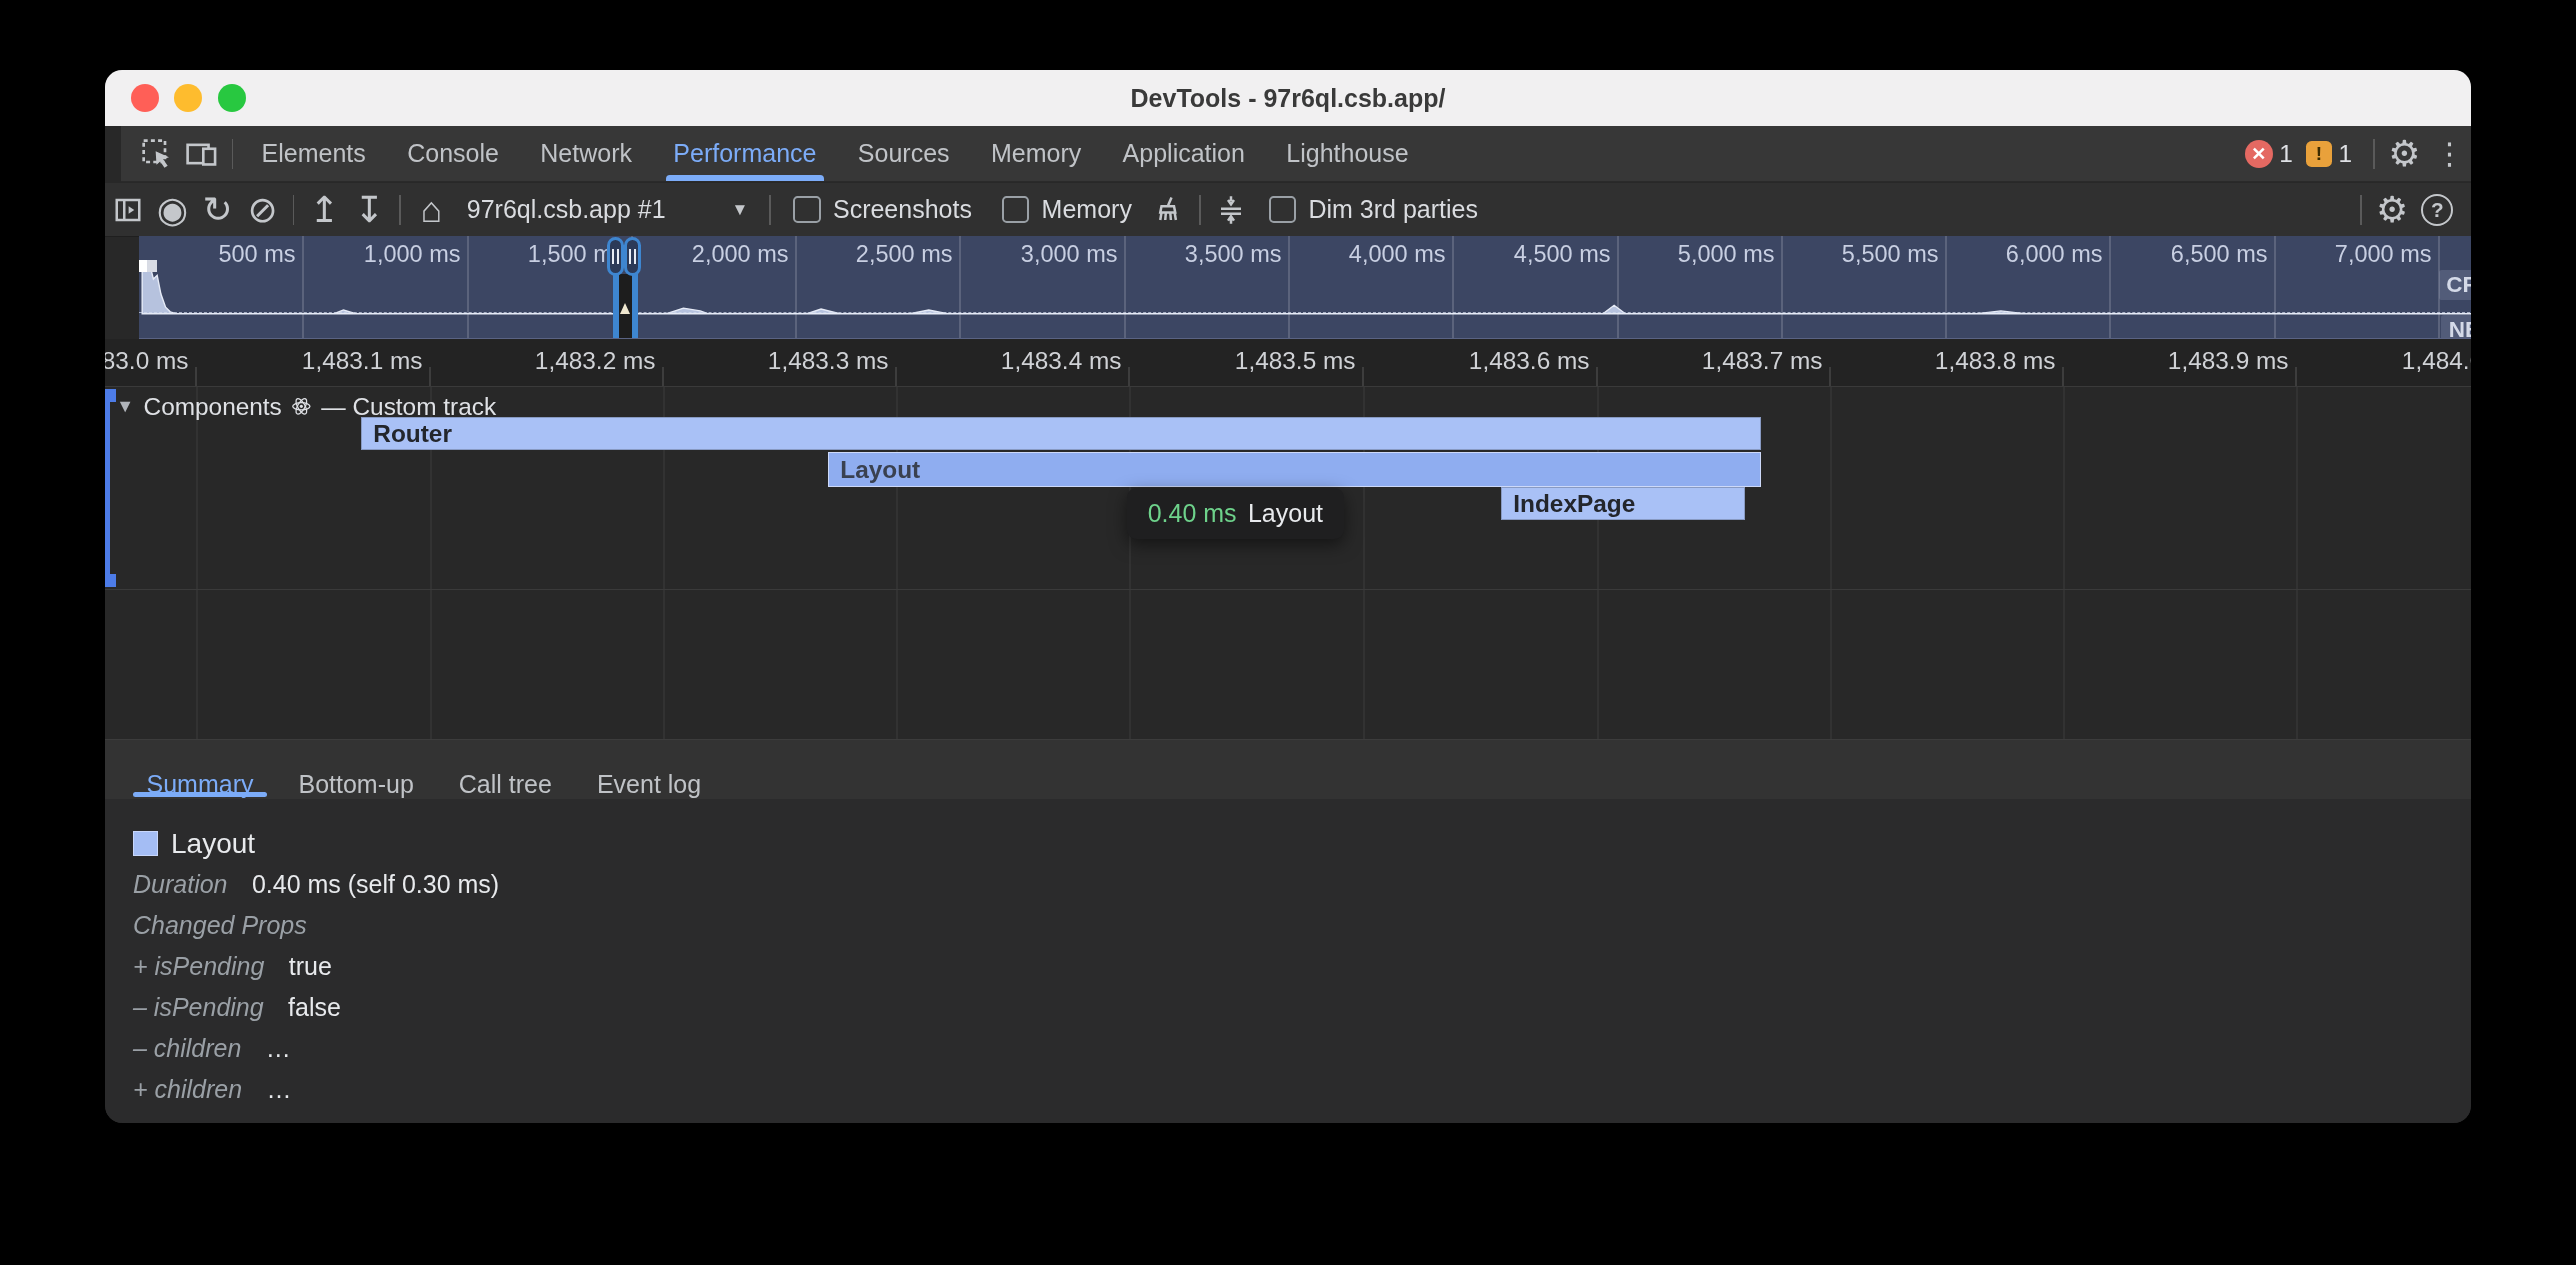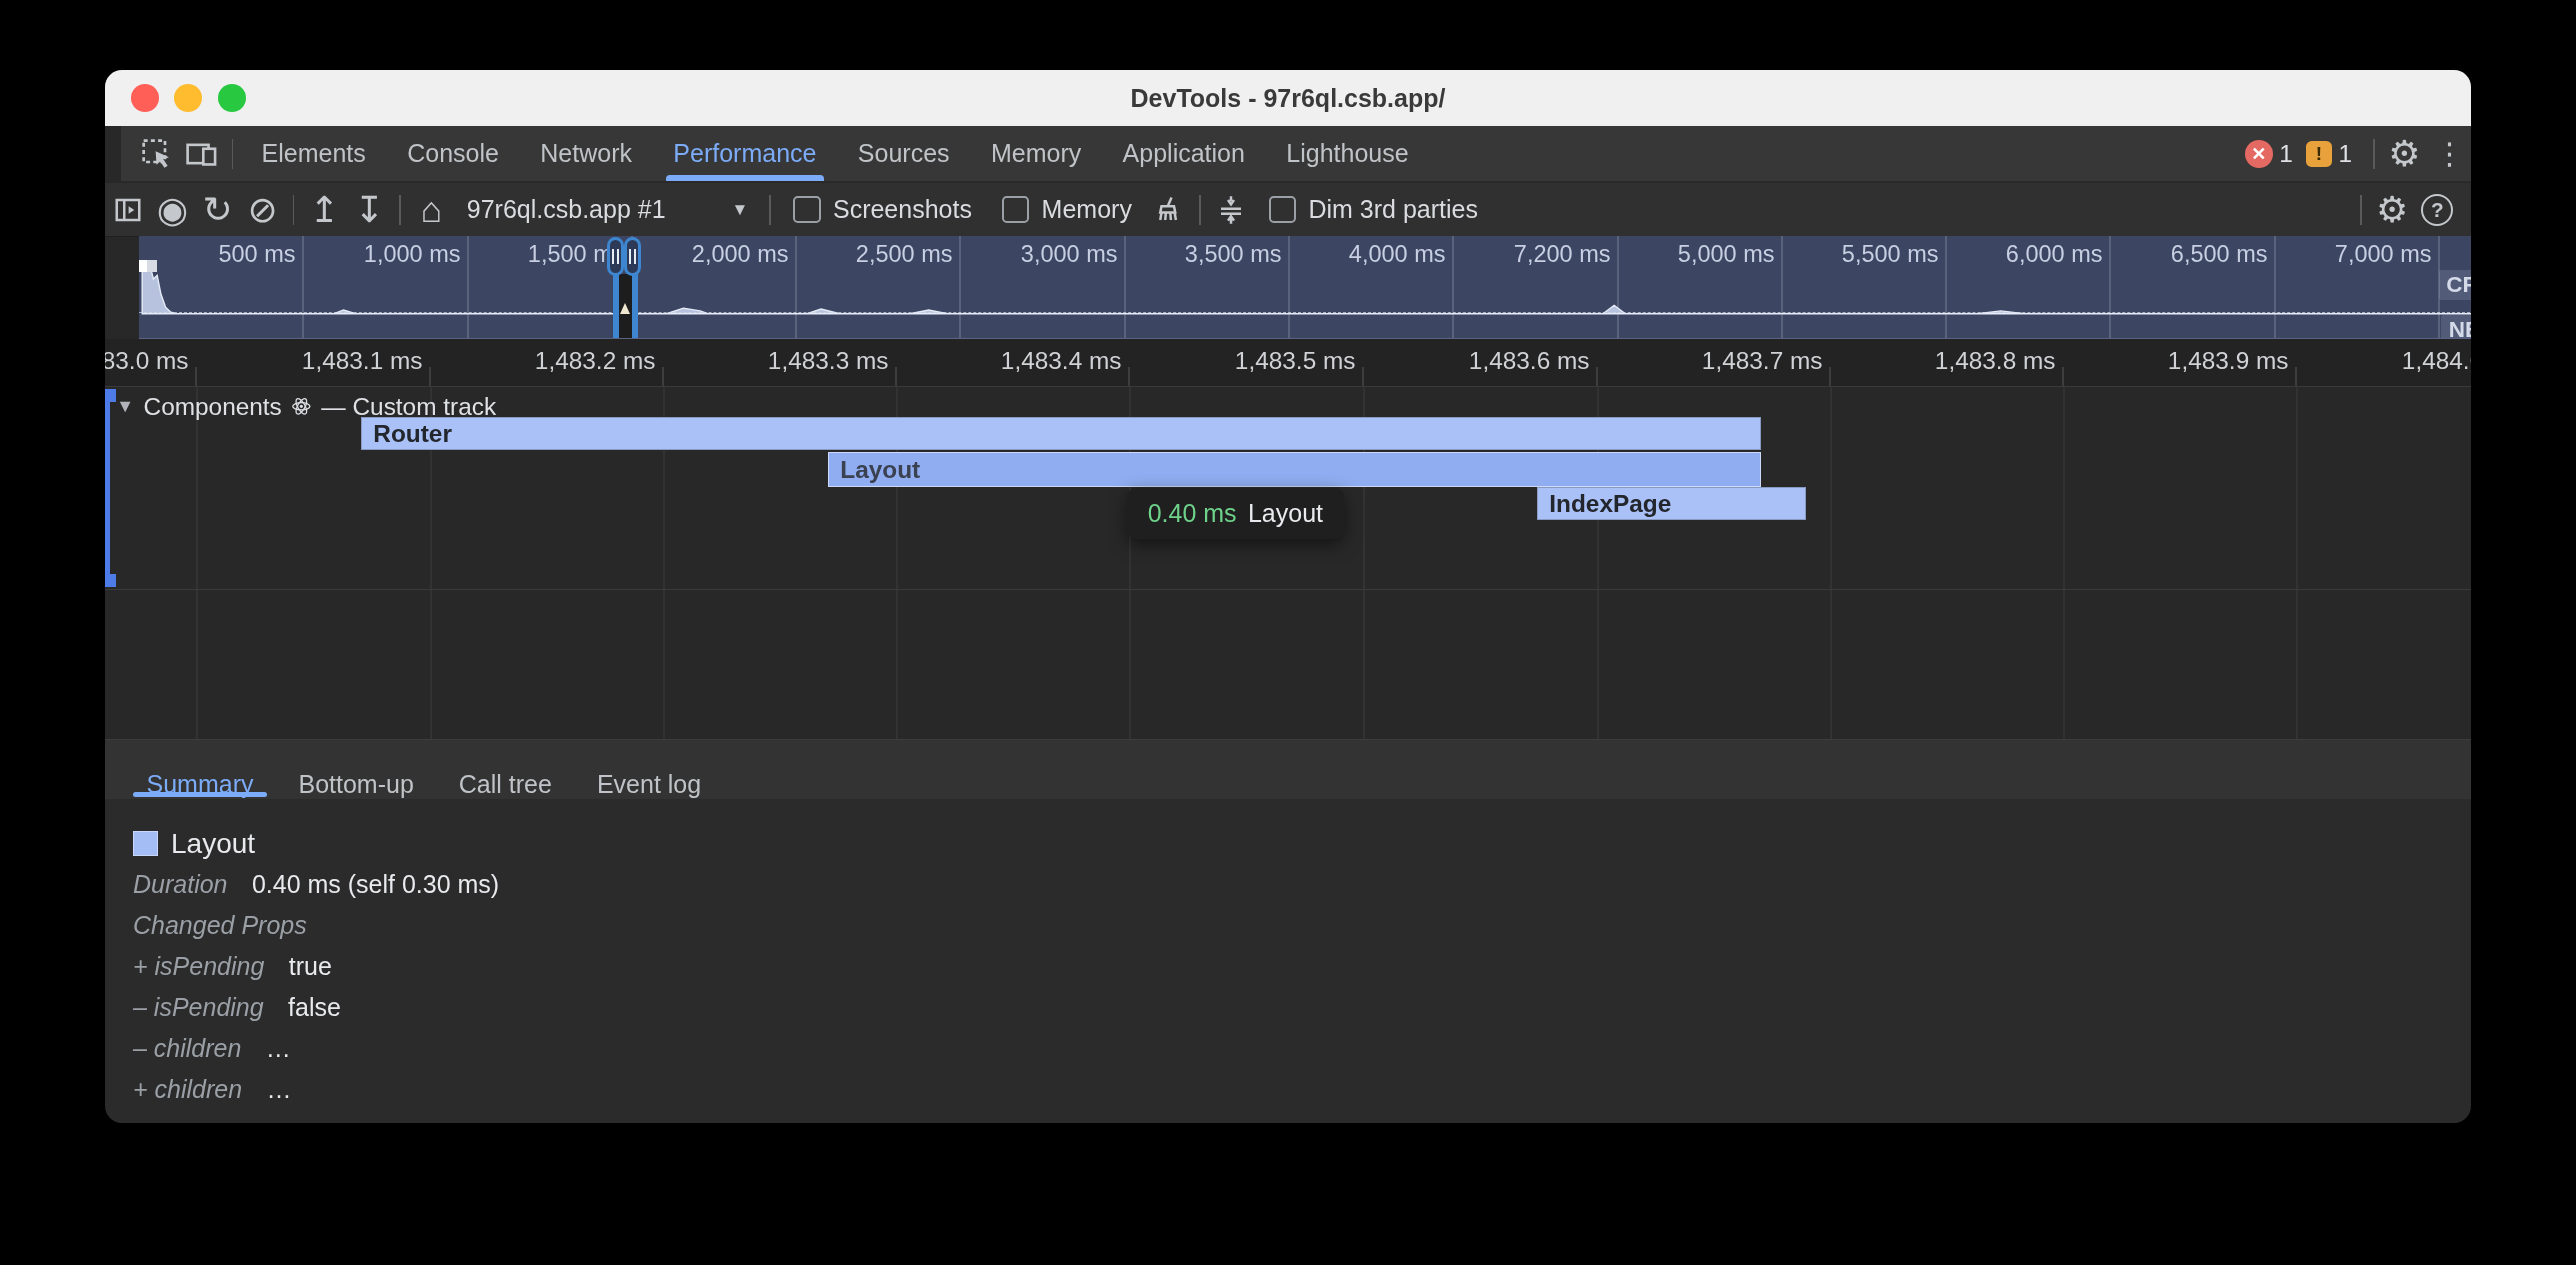--- a/index.html
+++ b/index.html
@@ -279,21 +279,21 @@
             <span class="rlabel">3,500 ms</span>
           </div>
 
           <div class="ov-tick" style="left: 1314px;">
             <span class="line"></span>
             <span class="rlabel">4,000 ms</span>
           </div>
 
           <div class="ov-tick" style="left: 1479px;">
             <span class="line"></span>
-            <span class="rlabel">7,200 ms</span>
+            <span class="rlabel">4,500 ms</span>
           </div>
 
           <div class="ov-tick" style="left: 1643px;">
             <span class="line"></span>
             <span class="rlabel">5,000 ms</span>
           </div>
 
           <div class="ov-tick" style="left: 1807px;">
             <span class="line"></span>
             <span class="rlabel">5,500 ms</span>
@@ -434,21 +434,21 @@
       <div>
 
           <div class="bar light" style="left: 256px; top: 30px; width: 1400px; height: 33px;">
             <span>Router</span>
           </div>
 
           <div class="bar mid selected" style="left: 723px; top: 65px; width: 933px; height: 35px;">
             <span>Layout</span>
           </div>
 
-          <div class="bar light" style="left: 1432px; top: 100px; width: 269px; height: 33px; text-align: center;">
+          <div class="bar light" style="left: 1396px; top: 100px; width: 244px; height: 33px; text-align: center;">
             <span>IndexPage</span>
           </div>
         </div>
       <div class="tooltip">
         <span class="dur">0.40 ms</span>
         <span class="lbl">Layout</span>
       </div>
     </div>
 
     <div class="btabs">

